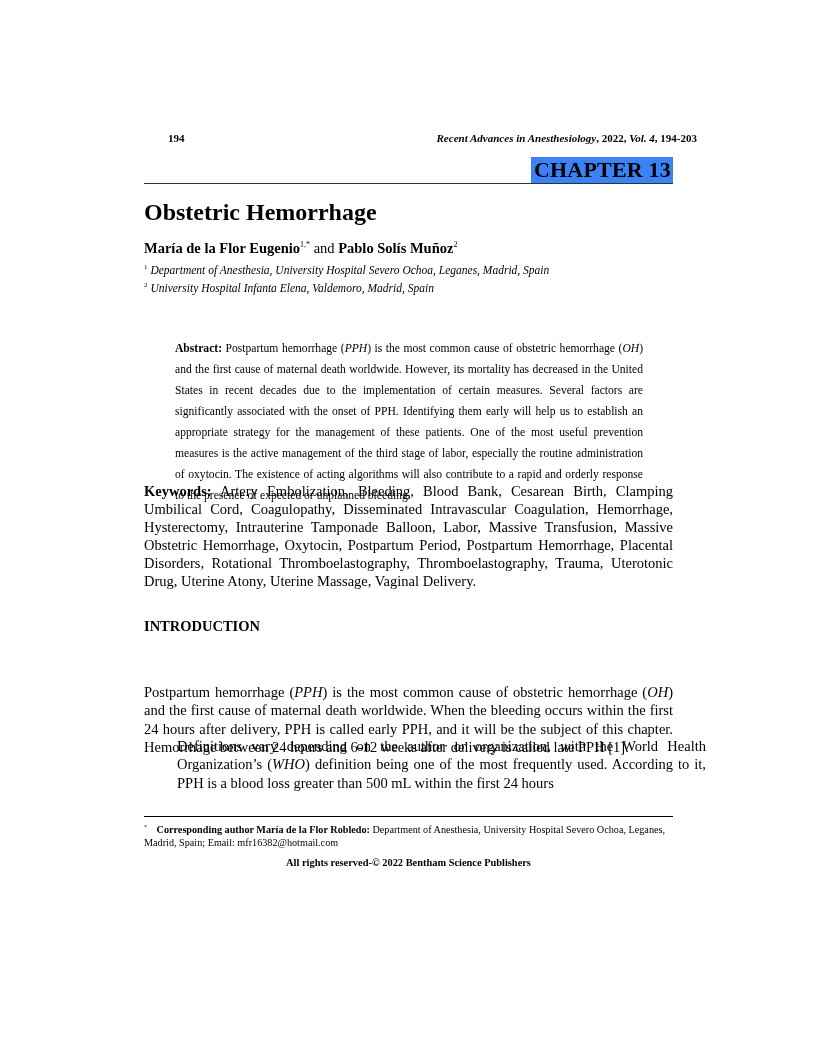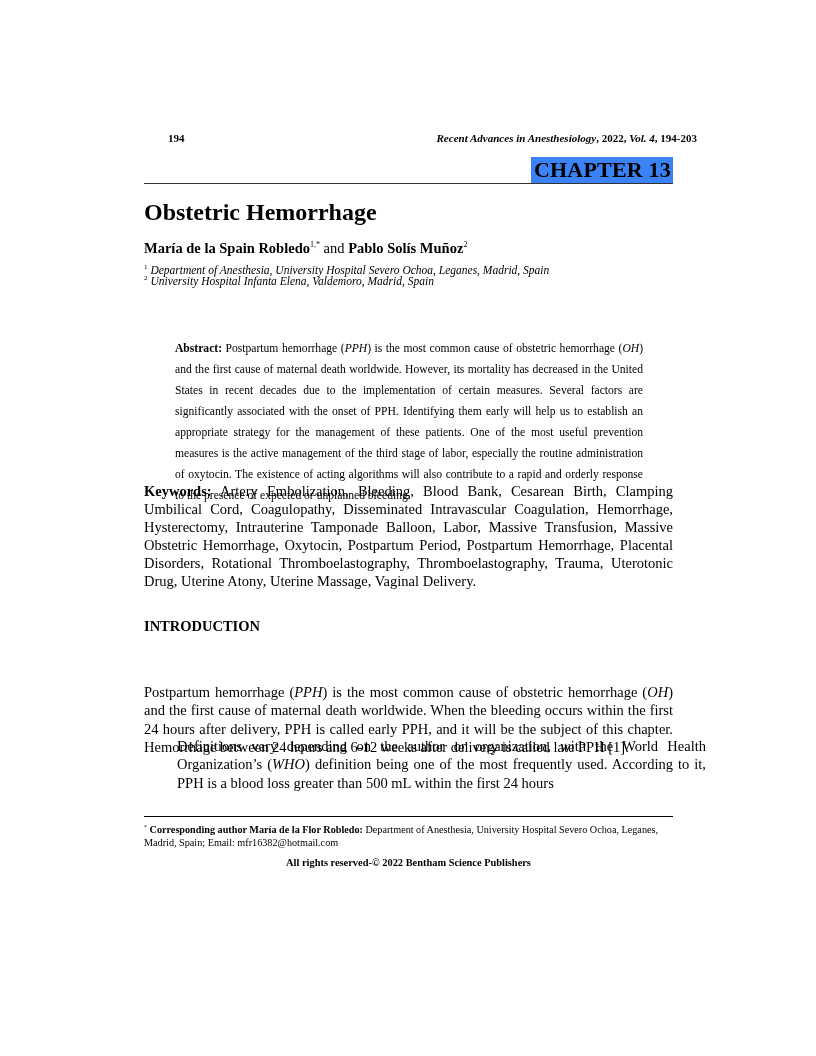--- a/index.html
+++ b/index.html
@@ -11,52 +11,52 @@
   .running-head .journal i { font-style: italic; }
   .chapter-box { position: absolute; top: 157px; right: 0; background: #3b82f6; font-weight: bold; font-size: 22px; line-height: 26px; padding: 0 2px 0 3px; letter-spacing: 0.2px; }
   .chapter-rule { position: absolute; top: 183px; left: 0; width: 529px; border-top: 1px solid #333; }
   .title { position: absolute; top: 197px; left: 0; font-size: 24px; font-weight: bold; line-height: 30px; }
   .authors { position: absolute; top: 236px; left: 0; font-size: 14.5px; line-height: 18px; }
   .authors b { font-weight: bold; }
   .authors sup { font-size: 8px; vertical-align: 6px; }
   .affil { position: absolute; left: 0; font-size: 11.5px; font-style: italic; line-height: 14px; }
   .affil sup { font-size: 7px; vertical-align: 5px; font-style: normal; }
   .affil1 { top: 260px; }
-  .affil2 { top: 271px; }
+  .affil2 { top: 278px; }
   .abstract { position: absolute; top: 338px; left: 31px; width: 468px; font-size: 11.6px; line-height: 21px; text-align: justify; }
   .abstract b { font-weight: bold; }
   .keywords { position: absolute; top: 482px; left: 0; width: 529px; font-size: 14.5px; line-height: 18px; text-align: justify; }
   .keywords b { font-weight: bold; }
   .h-intro { position: absolute; top: 617px; left: 0; font-size: 14.5px; font-weight: bold; line-height: 18px; }
   .para { position: absolute; left: 0; width: 529px; font-size: 14.5px; line-height: 18.4px; text-align: justify; }
   .para1 { top: 648px; margin-top: 35px; }
   .para2 { top: 737px; margin-left: 33px; }
   .fn-rule { position: absolute; top: 816px; left: 0; width: 529px; border-top: 1px solid #000; }
   .footnote { position: absolute; top: 821px; left: 0; width: 529px; font-size: 10.2px; line-height: 13px; }
-  .footnote b { font-weight: bold; }
+  .footnote b { font-weight: bold; margin-left: 7px; }
   .footnote sup { font-size: 6px; vertical-align: 4px; }
   .publisher { position: absolute; top: 856px; left: 0; width: 529px; text-align: center; font-size: 10.4px; font-weight: bold; line-height: 13px; }
 </style>
 </head>
 <body>
 
 <div class="page">
 
   <div class="running-head">
     <span class="pg">194</span>
     <span class="journal"><i>Recent Advances in Anesthesiology</i><span>, 2022, </span><i>Vol. 4</i><span>, 194-203</span></span>
   </div>
 
   <div class="chapter-box">CHAPTER 13</div>
   <div class="chapter-rule"></div>
 
   <div class="title">Obstetric Hemorrhage</div>
 
   <div class="authors">
-    <b>María de la Spain Robledo</b><sup>1,*</sup><span> and </span><b>Pablo Solís Muñoz</b><sup>2</sup>
+    <b>María de la Flor Eugenio</b><sup>1,*</sup><span> and </span><b>Pablo Solís Muñoz</b><sup>2</sup>
   </div>
 
   <div class="affil affil1">
     <sup>1</sup><span> Department of Anesthesia, University Hospital Severo Ochoa, Leganes, Madrid, Spain</span>
   </div>
   <div class="affil affil2">
     <sup>2</sup><span> University Hospital Infanta Elena, Valdemoro, Madrid, Spain</span>
   </div>
 
   <div class="abstract">

